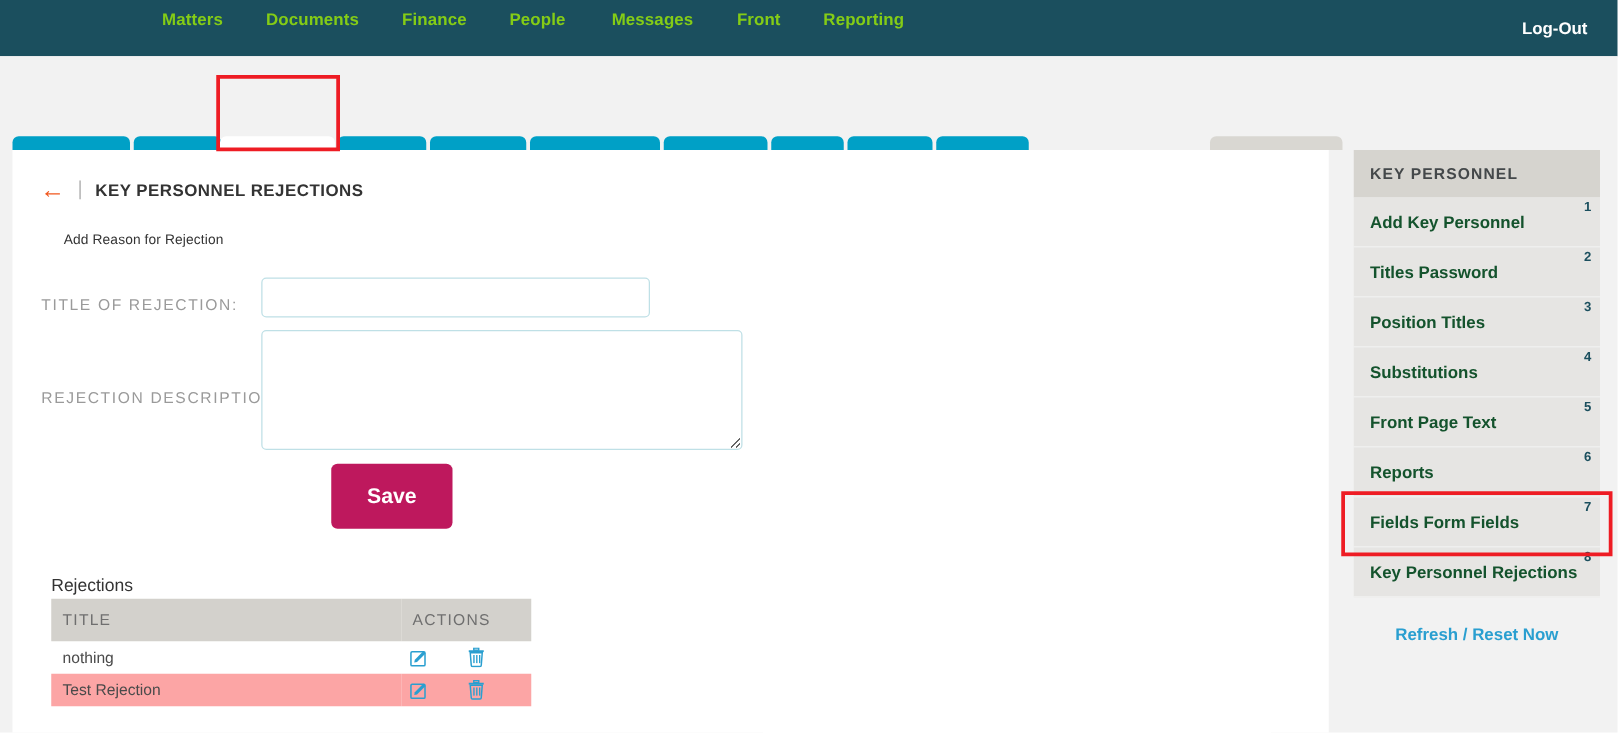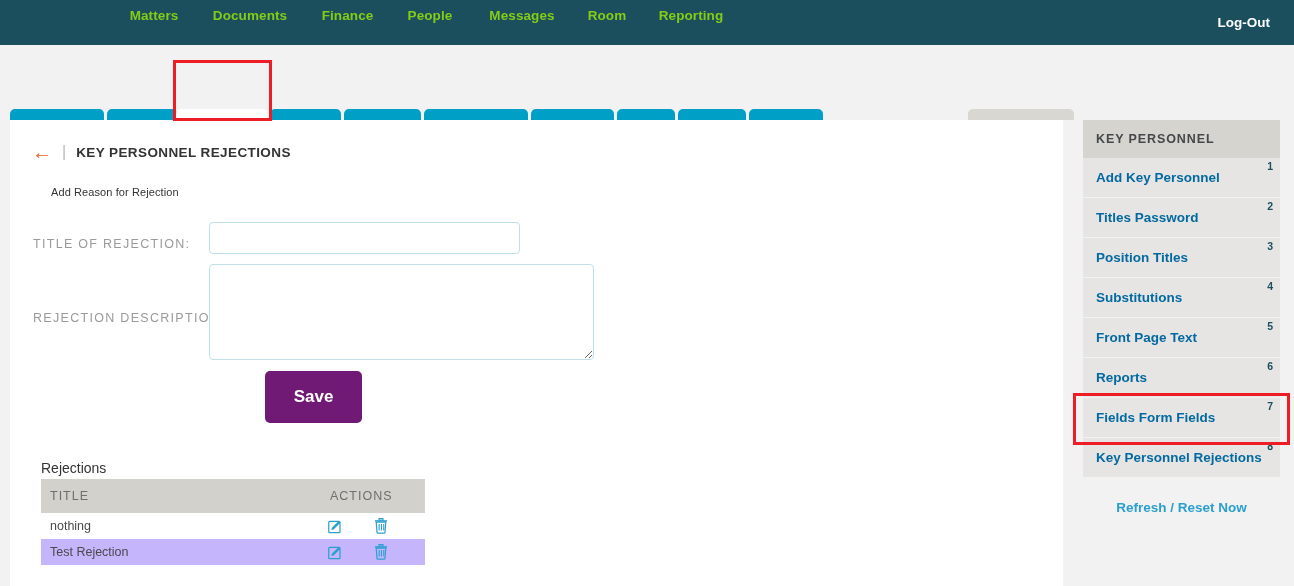--- a/index.html
+++ b/index.html
@@ -128,21 +128,21 @@
     width: 385px; height: 96px;
     border: 1px solid #bfe0e6; border-radius: 4px;
     background: #ffffff;
     font-family: "Liberation Sans", sans-serif;
     font-size: 13px; color: #333; padding: 6px 8px;
     outline: none; resize: vertical;
   }
   #save-btn {
     position: absolute; left: 265px; top: 371px;
     width: 97px; height: 52px;
-    background: #701a75; color: #ffffff;
+    background: #be185d; color: #ffffff;
     border: none; border-radius: 5px;
     font-family: "Liberation Sans", sans-serif;
     font-size: 17px; font-weight: bold;
     cursor: pointer;
   }
 
   
   #table-caption {
     position: absolute; left: 41px; top: 460px;
     color: #333333; font-size: 14px;
@@ -161,21 +161,21 @@
     height: 34px;
     padding: 0 0 0 9px;
   }
   #rej-table th.col-actions { width: 104px; }
   #rej-table td {
     height: 26px;
     font-size: 12.5px; color: #4a4a4a;
     padding: 0 0 0 9px;
     vertical-align: middle;
   }
-  #rej-table tr.alt td { background: #c4b5fd; }
+  #rej-table tr.alt td { background: #fca5a5; }
   .act-cell { padding-left: 0 !important; }
   .act-icons { display: flex; align-items: center; }
   .icon-btn {
     width: 24px; height: 18px;
     display: inline-flex; align-items: center; justify-content: center;
     cursor: pointer;
   }
   .icon-edit { margin-left: 2px; margin-right: 22px; }
 
   
@@ -195,21 +195,21 @@
   .side-item {
     position: relative;
     height: 40px;
     background: #e6e5e3;
     border-bottom: 1px solid #f2f2f2;
     display: flex; align-items: center;
     padding-left: 13px;
     cursor: pointer;
   }
   .side-item .side-label {
-    color: #0369a1; font-size: 13.5px; font-weight: bold;
+    color: #14532d; font-size: 13.5px; font-weight: bold;
   }
   .side-item .side-num {
     position: absolute; right: 7px; top: 2px;
     color: #1b4f5e; font-size: 10.5px; font-weight: bold;
   }
   #refresh-link {
     margin-top: 22px;
     text-align: center;
     color: #2a9fd0; font-size: 13.5px; font-weight: bold;
     cursor: pointer;
@@ -218,21 +218,21 @@
 </head>
 <body>
 
 <div id="topnav">
   <div id="logout">Log-Out</div>
     <div class="topnav-tab" style="left: 118px; width: 72px;">Matters</div>
     <div class="topnav-tab" style="left: 204px; width: 92px;">Documents</div>
     <div class="topnav-tab" style="left: 311px; width: 73px;">Finance</div>
     <div class="topnav-tab" style="left: 399px; width: 62px;">People</div>
     <div class="topnav-tab" style="left: 476px; width: 92px;">Messages</div>
-    <div class="topnav-tab" style="left: 583px; width: 48px;">Room</div>
+    <div class="topnav-tab" style="left: 583px; width: 48px;">Front</div>
     <div class="topnav-tab" style="left: 646px; width: 90px;">Reporting</div>
   </div>
 
 <div id="subnav-band">
     <div class="subtab" style="left: 10px; width: 94px; white-space: pre-line;">Legal
 Department</div>
     <div class="subtab" style="left: 107px; width: 70px; white-space: pre-line;">Finance
 Options</div>
     <div class="subtab active" style="left: 176px; width: 92px; white-space: pre-line;">Key
 Personnel</div>

